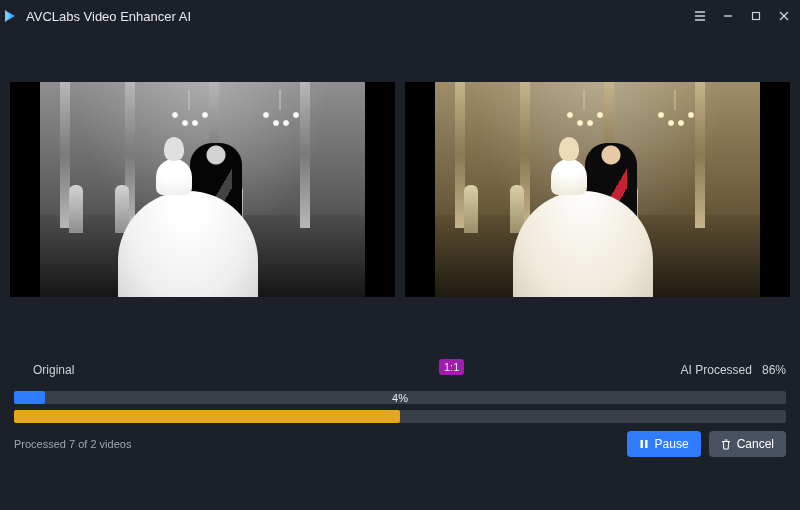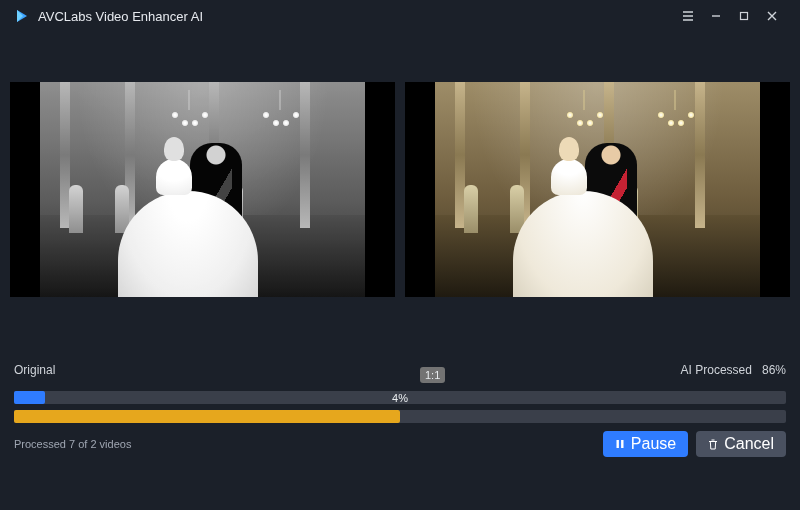--- a/index.html
+++ b/index.html
@@ -11,21 +11,21 @@
     font-size: 12px;
     display: flex;
     flex-direction: column;
   }
 
   
   .titlebar {
     height: 32px;
     display: flex;
     align-items: center;
-    padding: 0 14px;
+    padding: 0 2px;
     background: #1b2029;
   }
   .titlebar .logo {
     width: 16px; height: 16px; margin-right: 8px;
     display: inline-flex; align-items: center; justify-content: center;
   }
   .titlebar .title { font-size: 13px; color: #e6e9ee; }
   .titlebar .spacer { flex: 1; }
   .win-btn {
     width: 28px; height: 28px;
@@ -112,27 +112,28 @@
     border-radius:70px 70px 4px 4px;}
 
   
   .bw .film { filter: grayscale(1) contrast(1.05); }
 
   
   .labels-row {
     display:flex; align-items:center;
     padding: 0 14px; margin-top: 62px; height: 22px;
     position: relative;
+    margin-left: 19px;
   }
   .labels-row .left, .labels-row .right { font-size:12px; color:#cfd3d9; }
   .labels-row .spacer { flex:1; }
   .ratio-badge {
-    background:#737373; color:#e9ecef;
+    background:#a21caf; color:#e9ecef;
     font-size:11px; padding:2px 5px; border-radius:3px;
-    position:absolute; left:420px; top:8px;
+    position:absolute; left:420px; top:0;
   }
   .tooltip {
     position:absolute; left:148px; top:6px;
     background:#2a2f3a; color:#e9ecef; font-size:11px;
     padding:6px 10px; border-radius:3px;
     box-shadow:0 2px 6px rgba(0,0,0,.45);
   }
 
   
   .progress-section {
@@ -155,21 +156,21 @@
   
   .bottom-row {
     display:flex; align-items:center;
     padding: 0 14px; margin-top:6px; height:30px;
   }
   .bottom-row .info { font-size:11px; color:#9fa6b2; }
   .bottom-row .spacer{flex:1}
   .btn {
     display:inline-flex; align-items:center; gap:6px;
     height:26px; padding:0 12px;
-    border-radius:4px; font-size:16px; color:#fff;
+    border-radius:4px; font-size:12px; color:#fff;
     cursor:pointer; user-select:none;
   }
   .btn-primary{ background:#2f7cff; }
   .btn-secondary{ background:#4a5160; margin-left:8px;}
   .btn svg{display:block}
 </style>
 </head>
 <body>
 
 <div class="titlebar">

